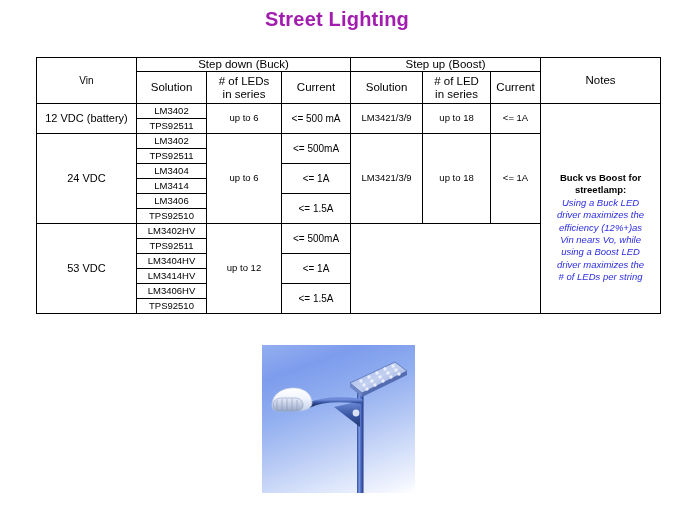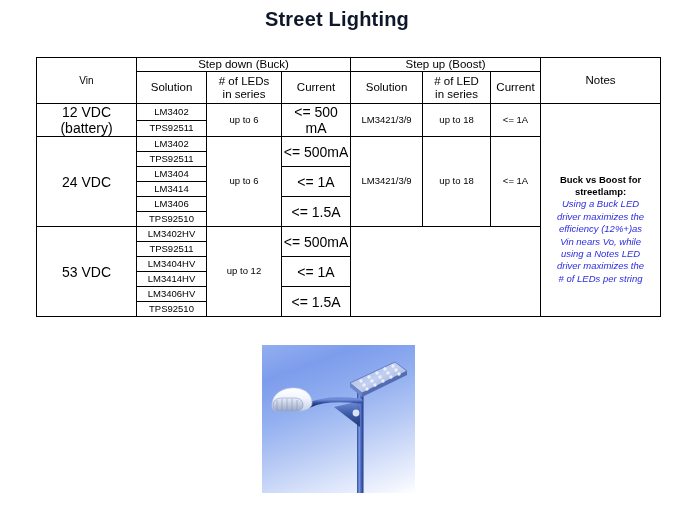--- a/index.html
+++ b/index.html
@@ -16,21 +16,21 @@
   }
 
   #slide-title {
     position: absolute;
     left: 0;
     top: 8px;
     width: 674px;
     text-align: center;
     font-size: 20px;
     font-weight: bold;
-    color: #0f172a;
+    color: #a21caf;
     letter-spacing: 0.2px;
   }
 
   #data-table {
     position: absolute;
     left: 36px;
     top: 57px;
     width: 624px;
     border-collapse: collapse;
     table-layout: fixed;
@@ -51,25 +51,25 @@
   .hdr-vin {
     font-size: 10px;
   }
   .rowh {
     height: 15px;
   }
   .sol-cell {
     font-size: 9.5px;
   }
   .vin-cell {
-    font-size: 14px;
+    font-size: 11px;
     margin-left: 32px;
   }
   .cur-cell {
-    font-size: 14px;
+    font-size: 10px;
   }
   .notes-cell {
     vertical-align: top;
     padding: 0 3px;
   }
   .notes-inner {
     padding-top: 38px;
   }
   .notes-title {
     font-size: 9.5px;
@@ -156,21 +156,21 @@
         <div class="notes-inner">
           <div class="notes-title">
             <span>Buck vs Boost for</span><br>
             <span>streetlamp:</span>
           </div>
           <div class="notes-body">
             <span>Using a Buck LED</span><br>
             <span>driver maximizes the</span><br>
             <span>efficiency (12%+)as</span><br>
             <span>Vin nears Vo, while</span><br>
-            <span>using a Notes LED</span><br>
+            <span>using a Boost LED</span><br>
             <span>driver maximizes the</span><br>
             <span># of LEDs  per string</span>
           </div>
         </div>
       </td>
     </tr>
     <tr class="rowh">
       <td class="sol-cell">TPS92511</td>
     </tr>
 

